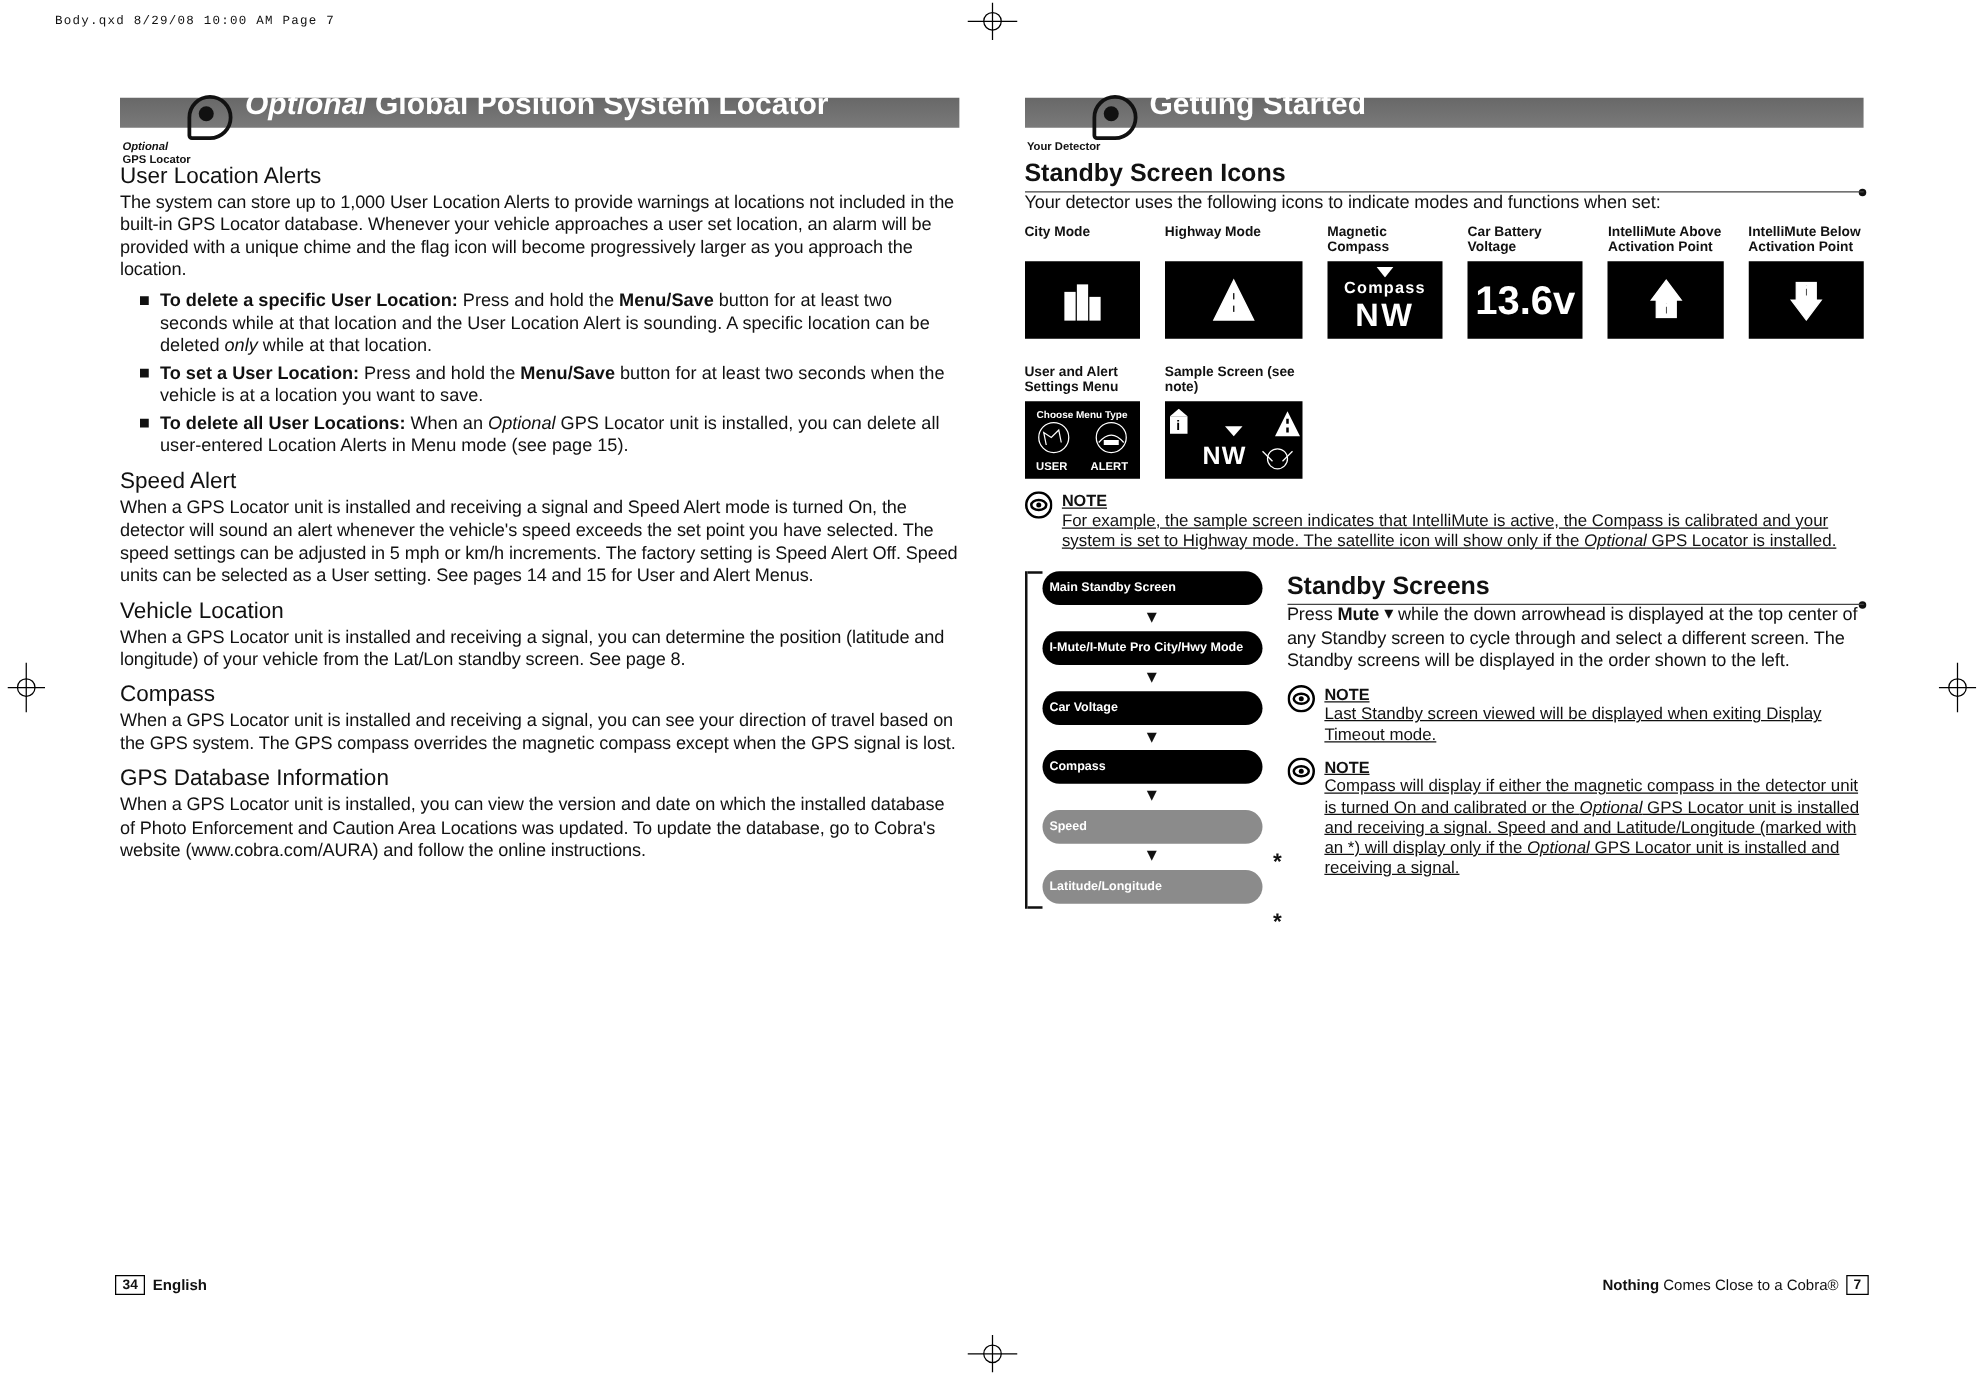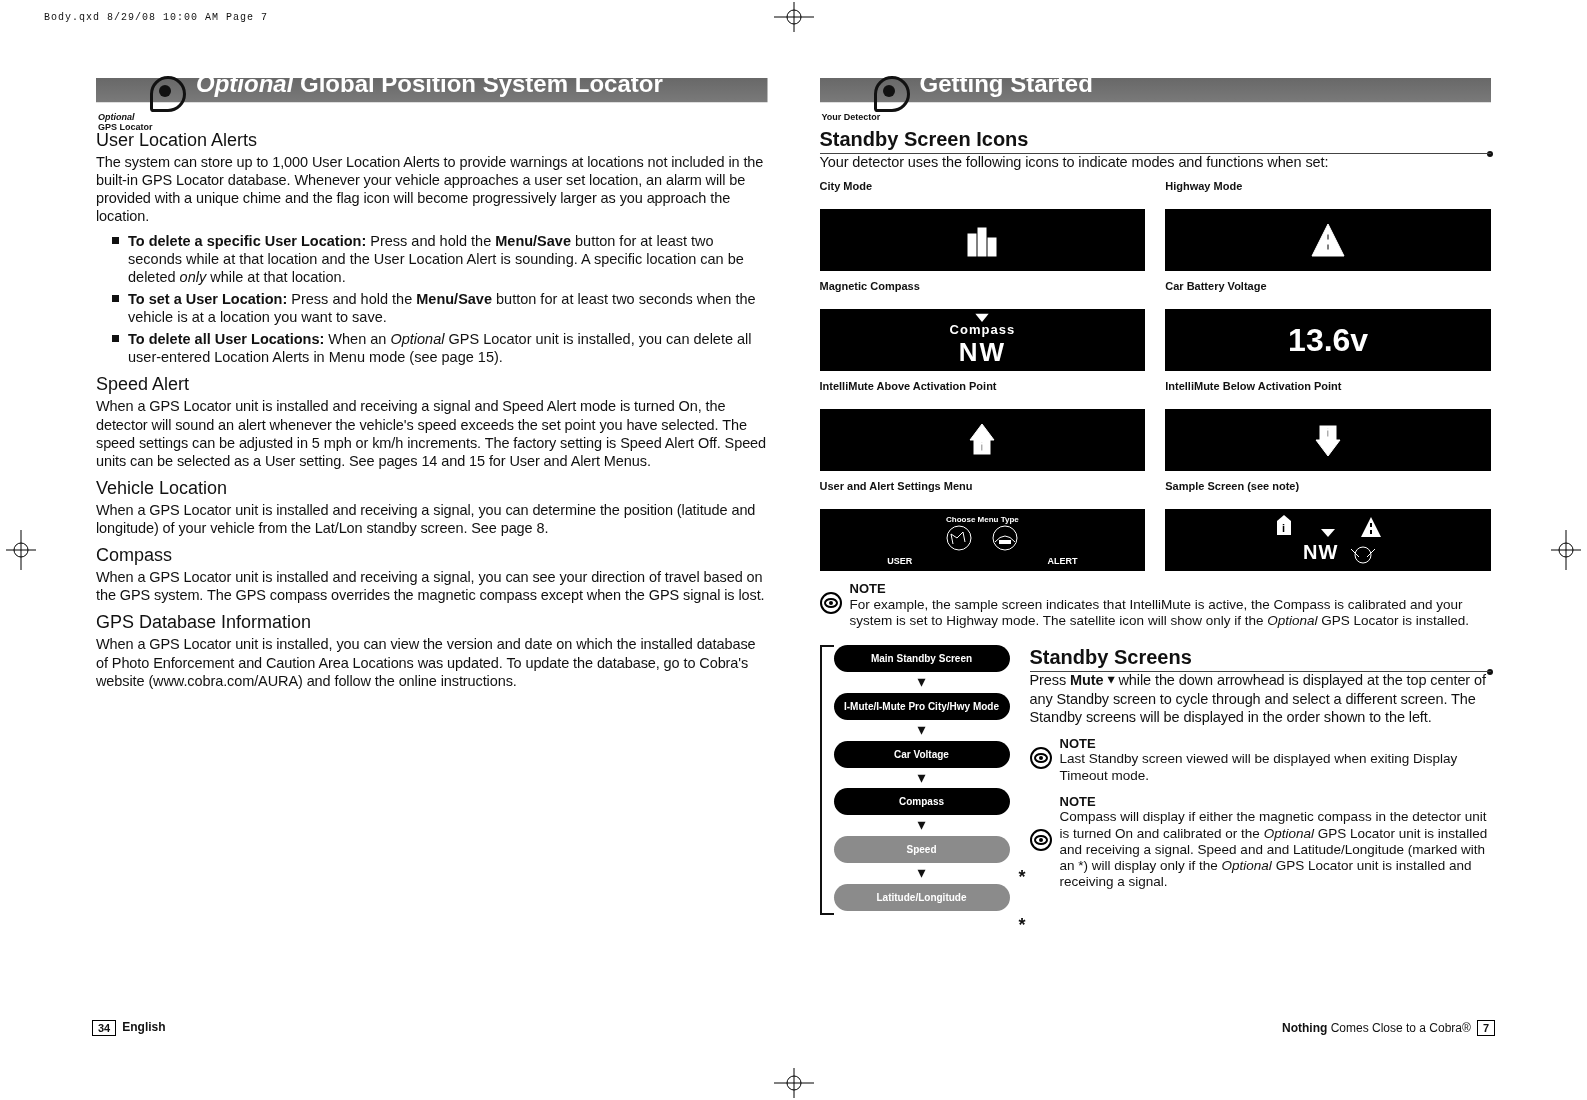--- a/index.html
+++ b/index.html
@@ -125,22 +125,22 @@
     left: 0; right: 0; bottom: -3px;
     border-bottom: 1px solid #444;
   }
   h2.dotrule .enddot {
     position: absolute; right: -2px; bottom: -6px;
     width: 6px; height: 6px; border-radius: 50%;
     background: #111;
   }
   .icon-grid {
     display: grid;
-    grid-template-columns: repeat(2, 1fr);
-    gap: 10px 20px;
+    grid-template-columns: repeat(6, 1fr);
+    gap: 22px 20px;
     margin-top: 10px;
   }
   .icon-cell .cap {
     font-size: 11px;
     font-weight: 800;
     line-height: 1.05;
     min-height: 24px;
     margin-bottom: 4px;
   }
   .icon-box {
@@ -177,25 +177,26 @@
     padding-top: 4px;
   }
   .sample-box {
     font-size: 18px;
     letter-spacing: 1px;
     font-weight: 900;
   }
   
   .note-row {
     display: flex;
-    align-items: center;
+    align-items: flex-start;
     gap: 8px;
     margin-top: 10px;
     font-size: 13.5px;
     line-height: 1.2;
+    text-decoration: underline;
   }
   .note-row .eye {
     flex: 0 0 auto;
     width: 22px;
   }
   .note-row .body .hdr {
     font-weight: 900;
     font-size: 13px;
   }
   
@@ -219,21 +220,21 @@
     background: #111;
   }
   .flow-col::before { top: 0; }
   .flow-col::after  { bottom: 0; }
   .pill {
     background: #000;
     color: #fff;
     border-radius: 20px;
     font-size: 10px;
     font-weight: 800;
-    text-align: center;
+    text-align: left;
     padding: 8px 6px;
     line-height: 1.1;
     margin-bottom: 4px;
   }
   .pill.gray { background: #8b8b8b; }
   .arrow-down {
     text-align: center;
     font-size: 16px;
     line-height: 0.8;
     margin-bottom: 4px;
@@ -250,21 +251,21 @@
     font-size: 14px;
     line-height: 1.22;
   }
   .text-col h2.dotrule { margin-top: 0; }
   .tri { display:inline-block; transform: translateY(-1px); }
   
   .footer-left {
     position: absolute;
     left: 22px; bottom: 4px;
     font-size: 12px;
-    display: flex; gap: 6px;
+    display: flex; align-items: center; gap: 6px;
   }
   .footer-right {
     position: absolute;
     right: 22px; bottom: 4px;
     font-size: 12px;
     display: flex; align-items: center; gap: 6px;
   }
   .pgbox {
     border: 1px solid #000;
     padding: 1px 5px;

